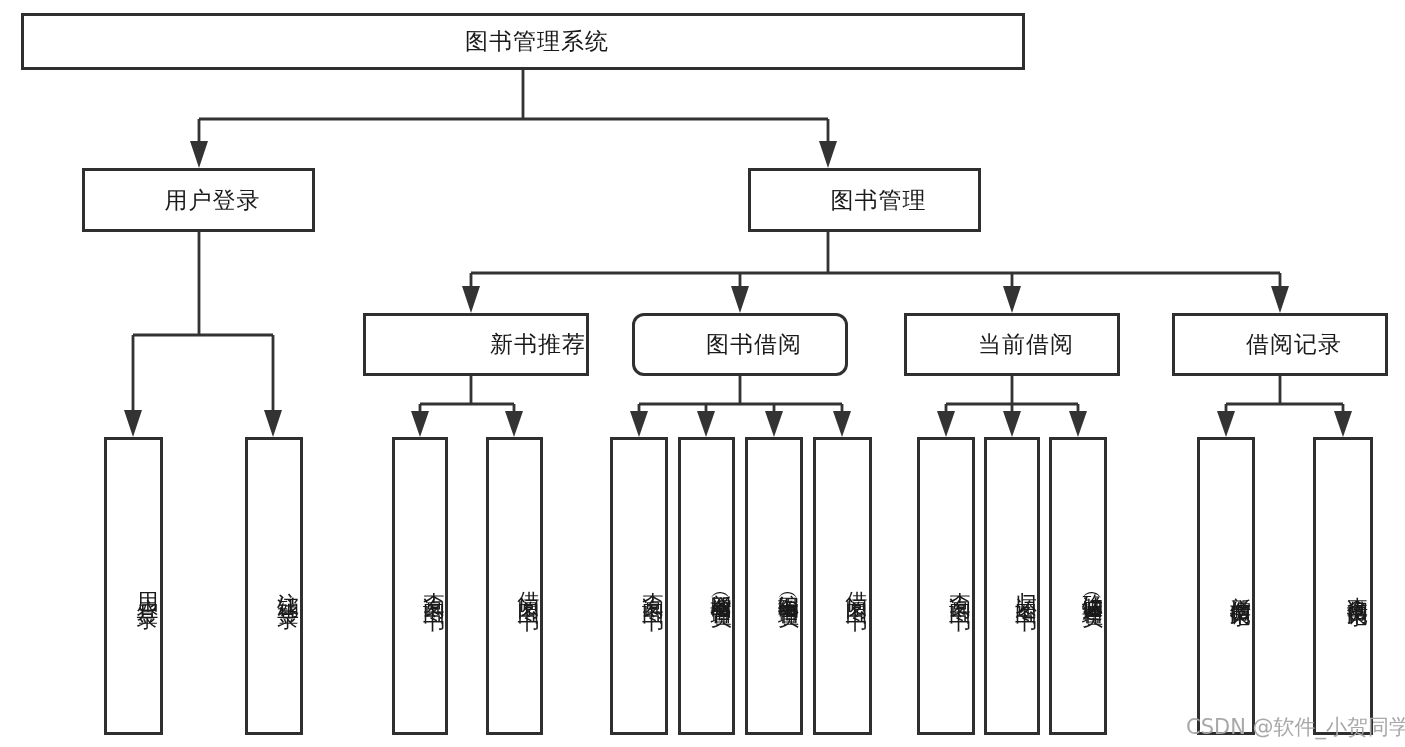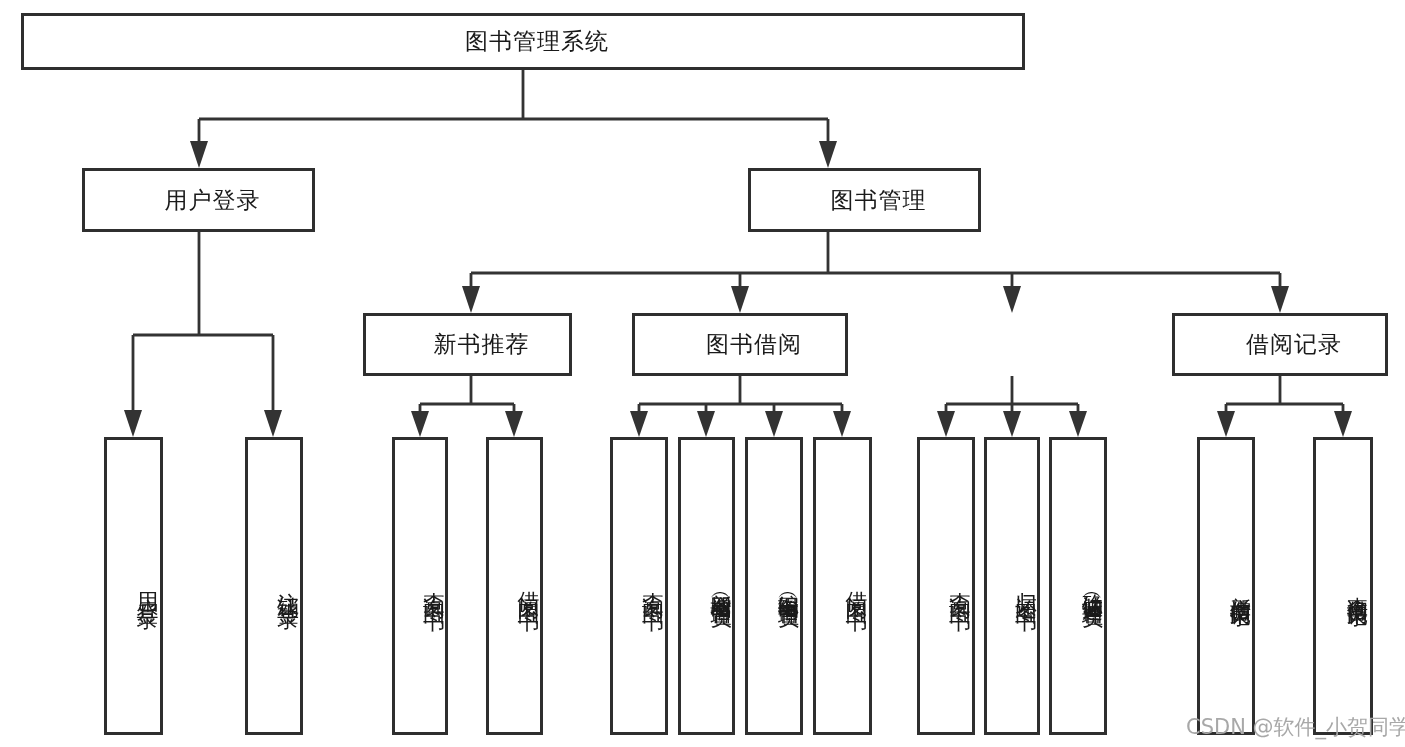--- a/index.html
+++ b/index.html
@@ -92,25 +92,28 @@
     <span class="h-label">图书管理系统</span>
   </div>
 
   <div class="box" style="left:82px;top:168px;width:233px;height:64px;">
     <span class="h-label">用户登录</span>
   </div>
   <div class="box" style="left:712px;top:168px;width:233px;height:64px;margin-left:36px;">
     <span class="h-label">图书管理</span>
   </div>
 
-  <div class="box" style="left:363px;top:313px;width:209px;height:63px;">
+  <div class="box" style="left:363px;top:313px;width:226px;height:63px;justify-content:flex-end;">
     <span class="h-label">新书推荐</span>
   </div>
-  <div class="box" style="left:632px;top:313px;width:216px;height:63px;">
+  <div class="box" style="left:632px;top:313px;width:216px;height:63px;border-radius:12px;">
     <span class="h-label">图书借阅</span>
+  </div>
+  <div class="box" style="left:904px;top:313px;width:216px;height:63px;">
+    <span class="h-label">当前借阅</span>
   </div>
   <div class="box" style="left:1172px;top:313px;width:216px;height:63px;align-items:center;">
     <span class="h-label">借阅记录</span>
   </div>
 
   <div class="box leaf" style="left:104px;top:437px;width:59px;height:298px;">
     <span class="v-label">用户登录</span>
   </div>
   <div class="box leaf" style="left:245px;top:437px;width:58px;height:298px;">
     <span class="v-label">注销登录</span>

